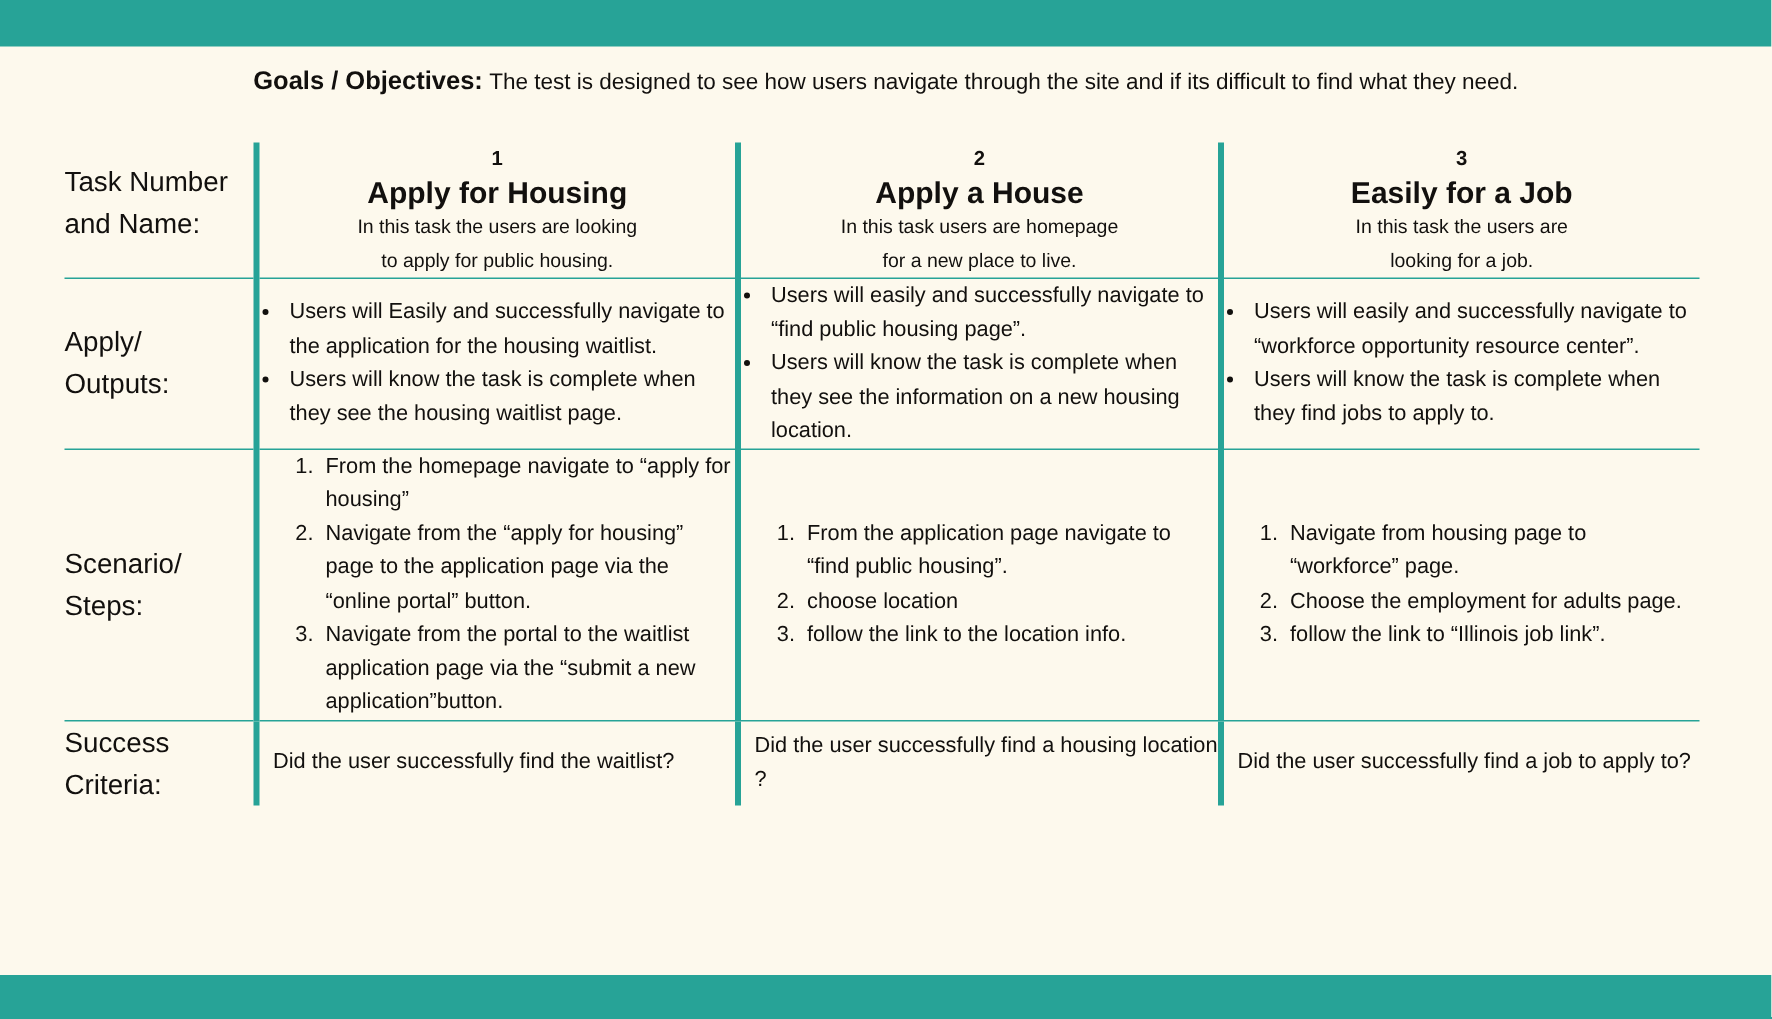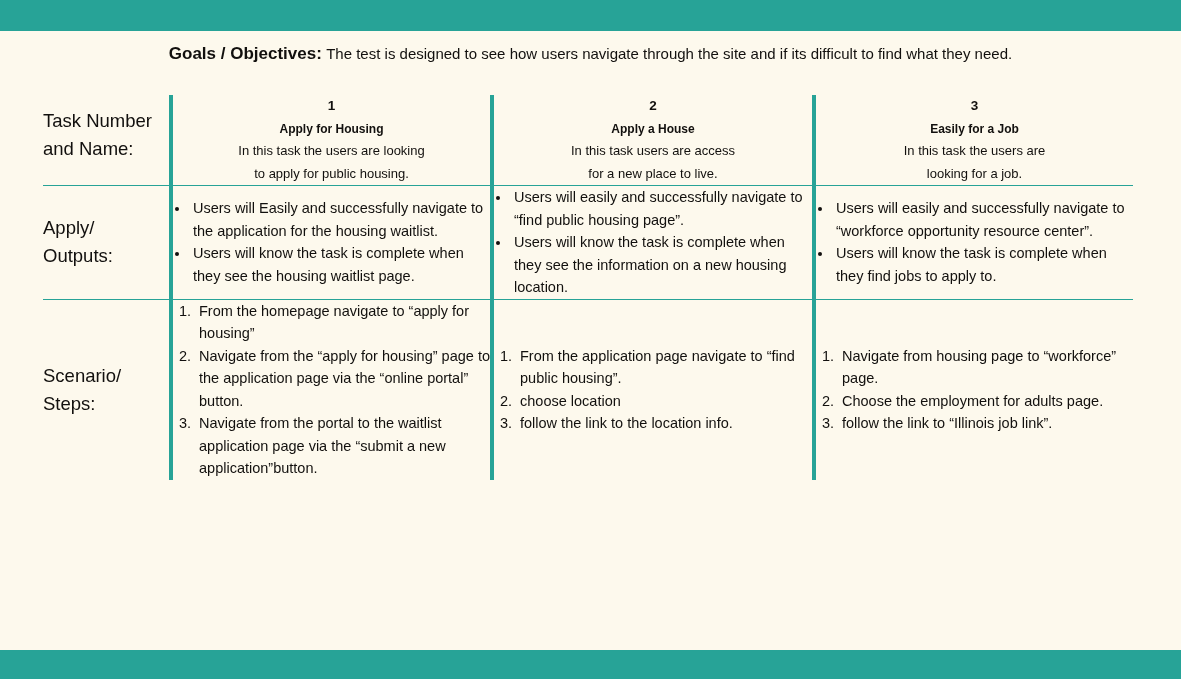--- a/index.html
+++ b/index.html
@@ -85,42 +85,42 @@
   }
   .hdr .rowlabel { padding-bottom: 10px; }
 
   .task-head {
     text-align: center;
     font-size: 14px;
     line-height: 22.5px;
     padding: 6px 10px 10px 10px;
   }
   .task-num { font-weight: bold; font-size: 13.5px; display: block; }
-  .task-name { font-weight: bold; font-size: 12px; display: block; }
+  .task-name { font-weight: bold; font-size: 20px; display: block; }
   .task-desc { font-weight: normal; font-size: 13px; display: block; }
 
   .cellbody {
     font-size: 14.5px;
     line-height: 22.5px;
     padding: 10px 12px 10px 14px;
   }
   .cellbody.plain { padding-left: 9px; }
 
   ul.bullets {
     margin: 0;
     padding-left: 17px;
     list-style-type: disc;
   }
   ul.bullets li {
     margin: 0;
     padding-left: 3px;
   }
   ol.steps {
     margin: 0;
-    padding-left: 22px;
+    padding-left: 40px;
     list-style-type: decimal;
   }
   ol.steps li {
     margin: 0;
     padding-left: 4px;
   }
   .v-top { vertical-align: top; }
 </style>
 </head>
 <body>
@@ -148,21 +148,21 @@
       </td>
       <td class="task-head c1">
         <span class="task-num">1</span>
         <span class="task-name">Apply for Housing</span>
         <span class="task-desc">In this task the users are looking</span>
         <span class="task-desc">to apply for public housing.</span>
       </td>
       <td class="task-head c2">
         <span class="task-num">2</span>
         <span class="task-name">Apply a House</span>
-        <span class="task-desc">In this task users are access</span>
+        <span class="task-desc">In this task users are homepage</span>
         <span class="task-desc">for a new place to live.</span>
       </td>
       <td class="task-head c3">
         <span class="task-num">3</span>
         <span class="task-name">Easily for a Job</span>
         <span class="task-desc">In this task the users are</span>
         <span class="task-desc">looking for a job.</span>
       </td>
     </tr>
 
@@ -213,17 +213,26 @@
       </td>
       <td class="cellbody c3">
         <ol class="steps">
           <li>Navigate from housing page to “workforce” page.</li>
           <li>Choose the employment for adults page.</li>
           <li>follow the link to “Illinois job link”.</li>
         </ol>
       </td>
     </tr>
 
+    <tr>
+      <td class="rowlabel">
+        <div>Success</div>
+        <div>Criteria:</div>
+      </td>
+      <td class="cellbody plain c1">Did the user successfully find the waitlist?</td>
+      <td class="cellbody plain c2">Did the user successfully find a housing location ?</td>
+      <td class="cellbody plain c3 v-top">Did the user successfully find a job to apply to?</td>
+    </tr>
 
   </tbody>
 </table>
 
 <div class="bar-bottom"></div>
 
 </body></html>

